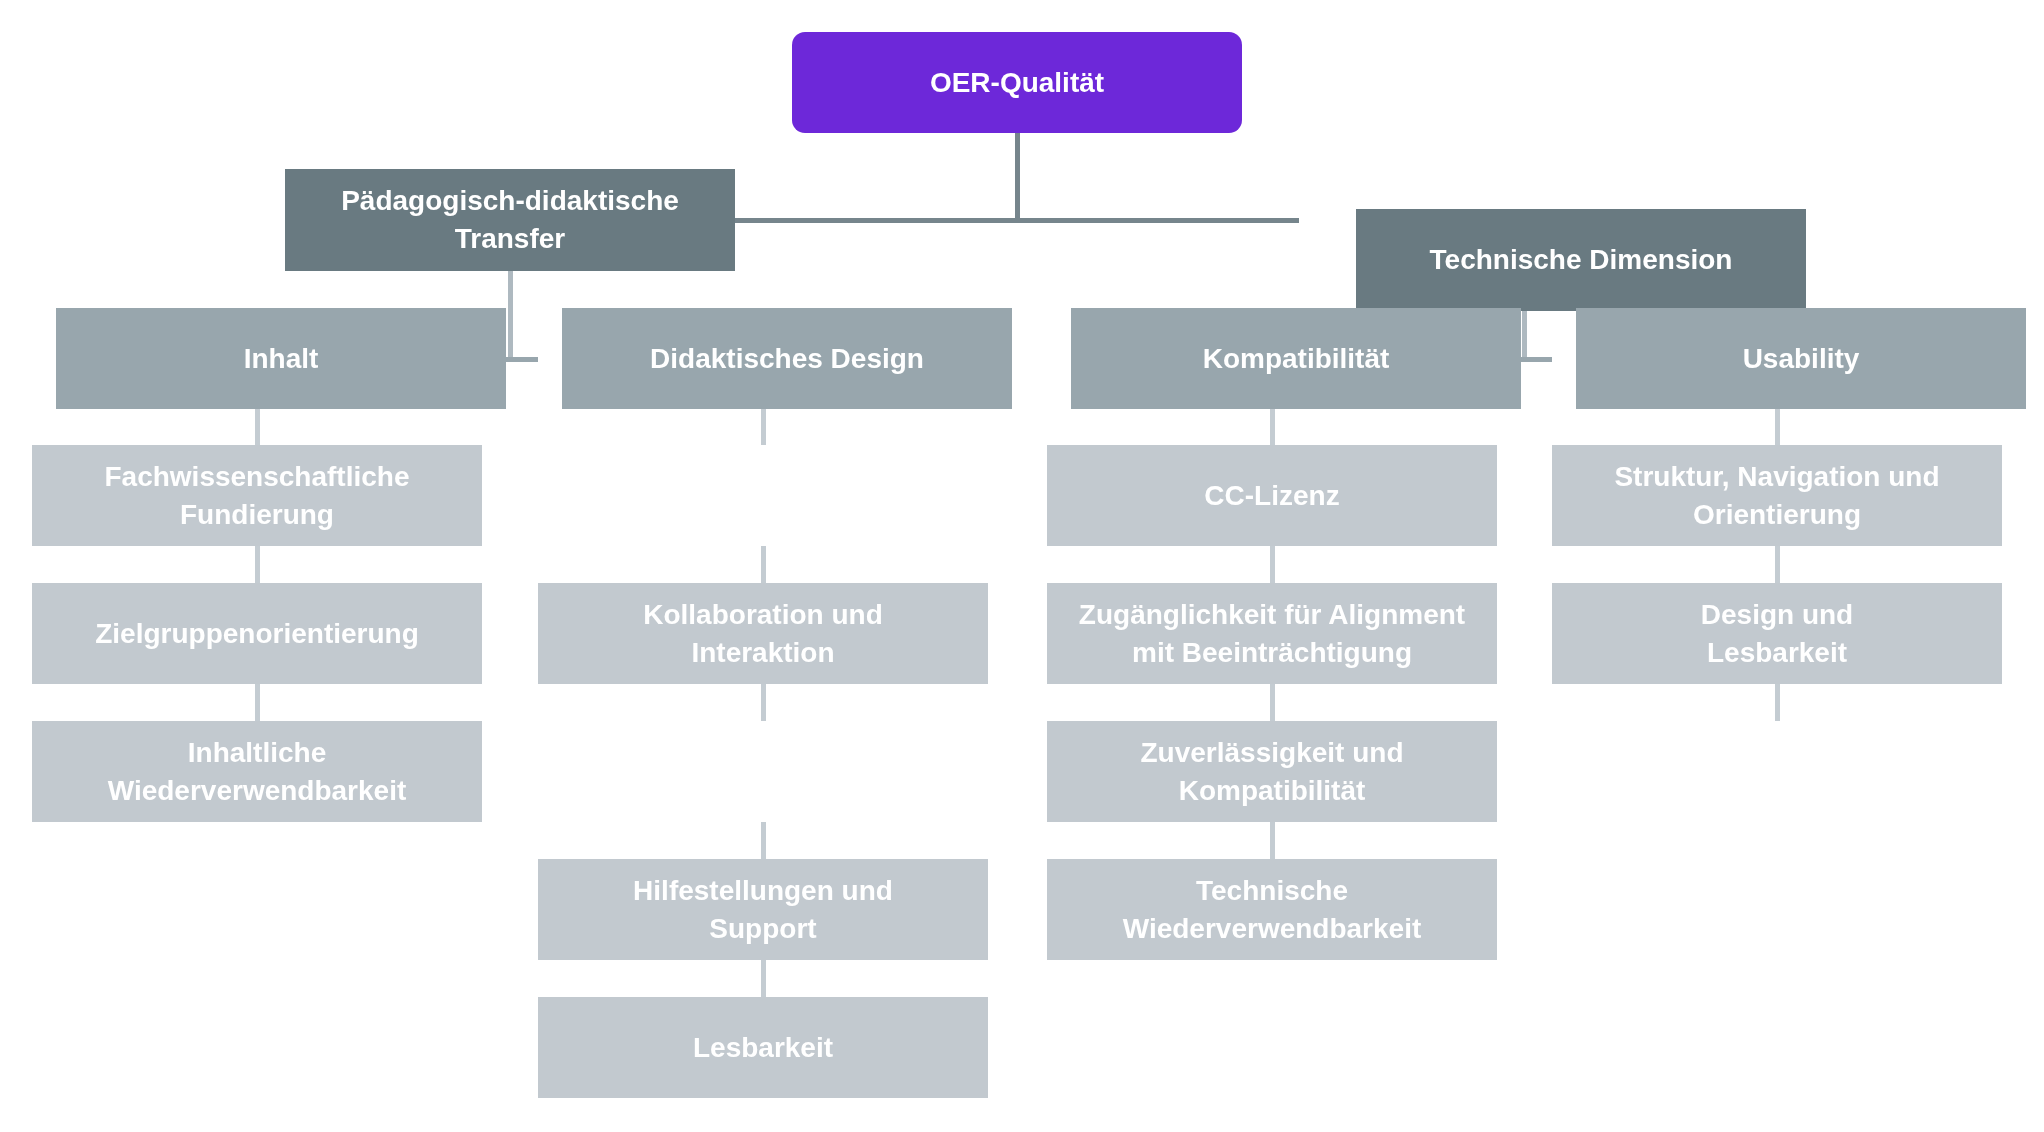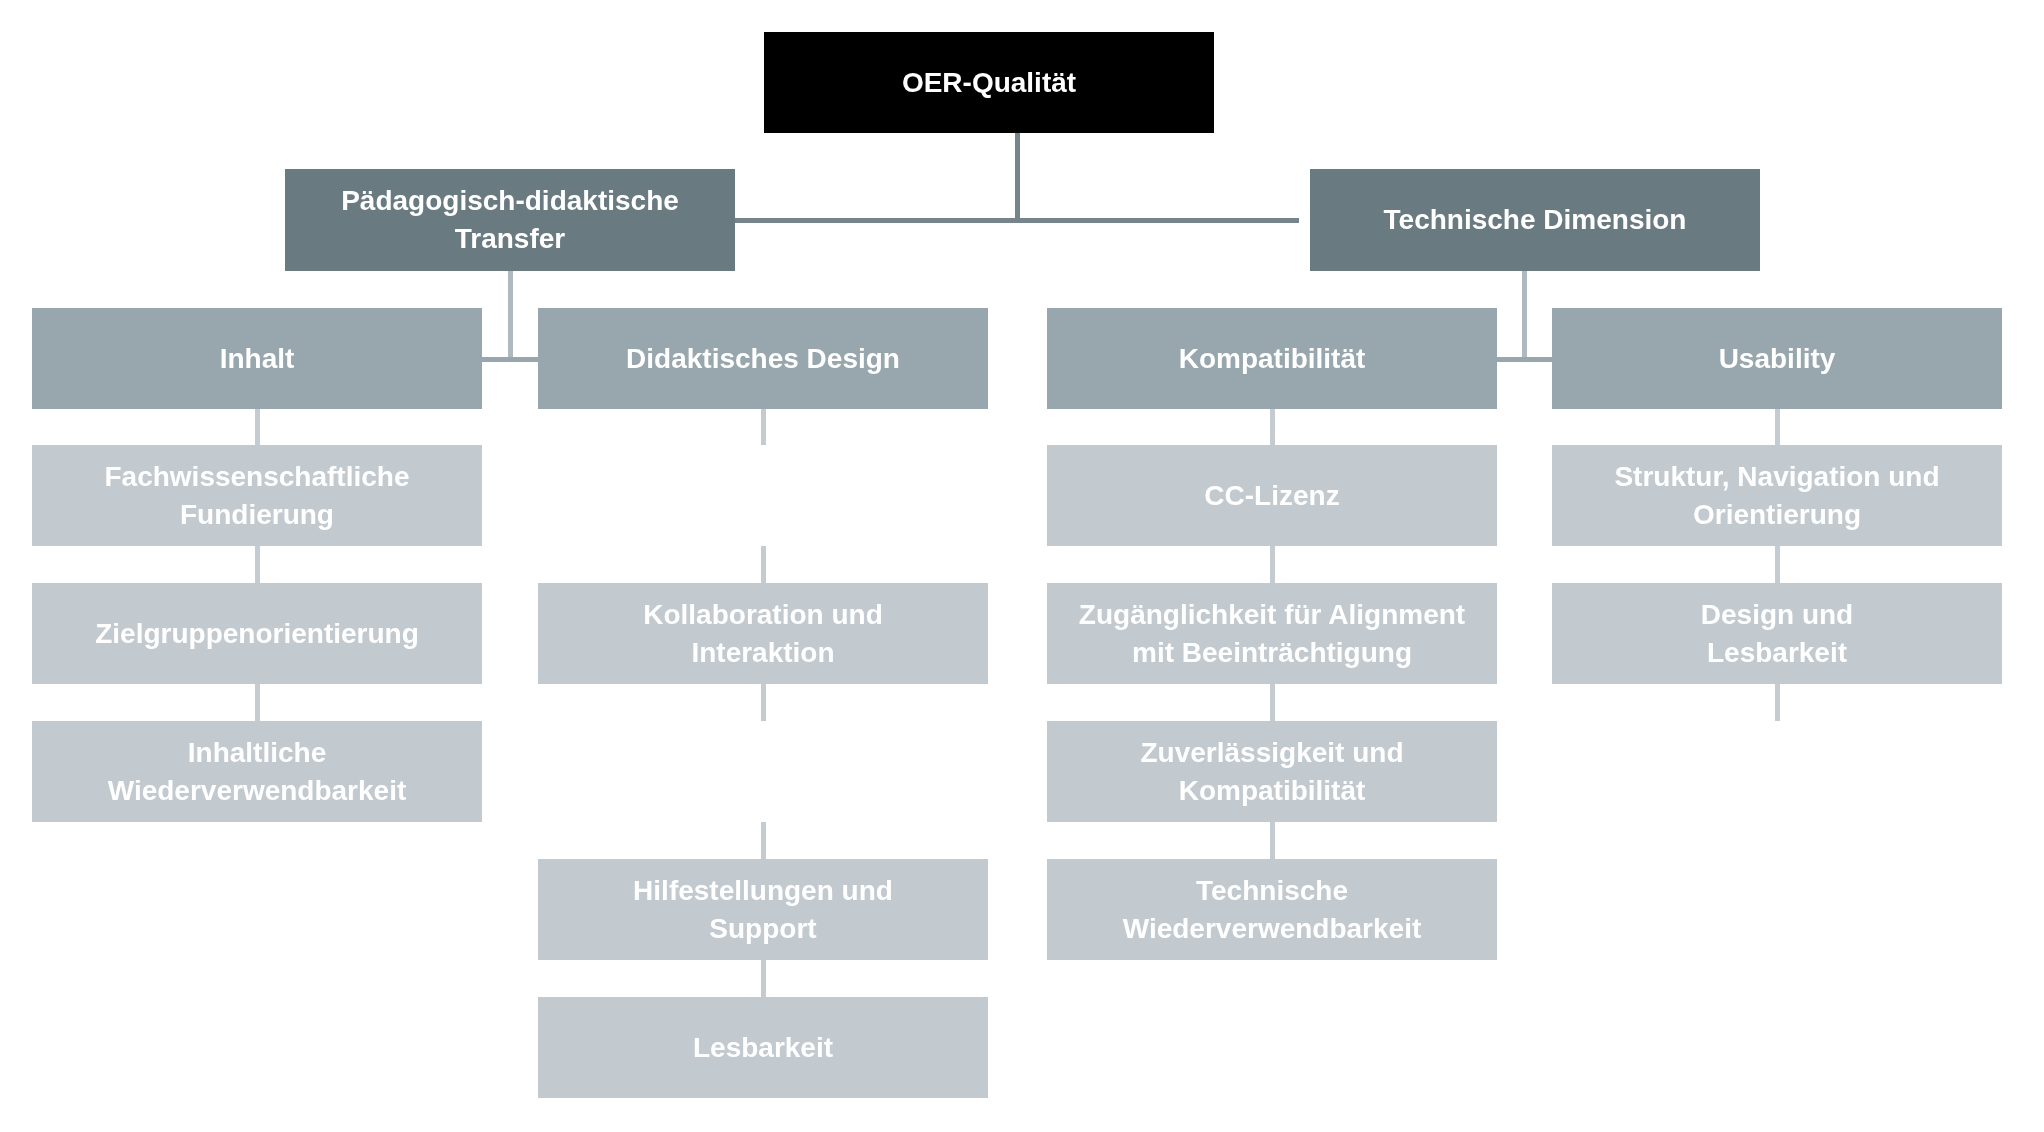--- a/index.html
+++ b/index.html
@@ -16,25 +16,25 @@
     display:flex;align-items:center;justify-content:center;
     text-align:center;
     white-space:pre-line;
     color:#ffffff;
     font-weight:700;
     font-size:28px;
     line-height:1.34;
     padding:0 10px;
     box-sizing:border-box;
   }
-  .root{left:764px;top:32px;background:#000000;}
+  .root{left:792px;top:32px;background:#6d28d9;border-radius:13px;}
   .dim{top:169px;height:102px;background:#697a81;}
   .dim-left{left:285px;}
-  .dim-right{left:1310px;}
-  .cat{top:308px;background:#98a6ad;}
+  .dim-right{left:1356px;margin-top:40px;}
+  .cat{top:308px;background:#98a6ad;margin-left:24px;}
   .item{background:#c2c9cf;}
   .c1{left:32px}.c2{left:538px}.c3{left:1047px}.c4{left:1552px}
   .r4{top:445px}.r5{top:583px}.r6{top:721px}.r7{top:859px}.r8{top:997px}
   .line{position:absolute;}
   .l1{background:#76858c;}
   .l2v{background:#aeb9c0;}
   .l2h{background:#98a6ad;}
   .l3{background:#c4ccd2;}
 </style>
 </head>

